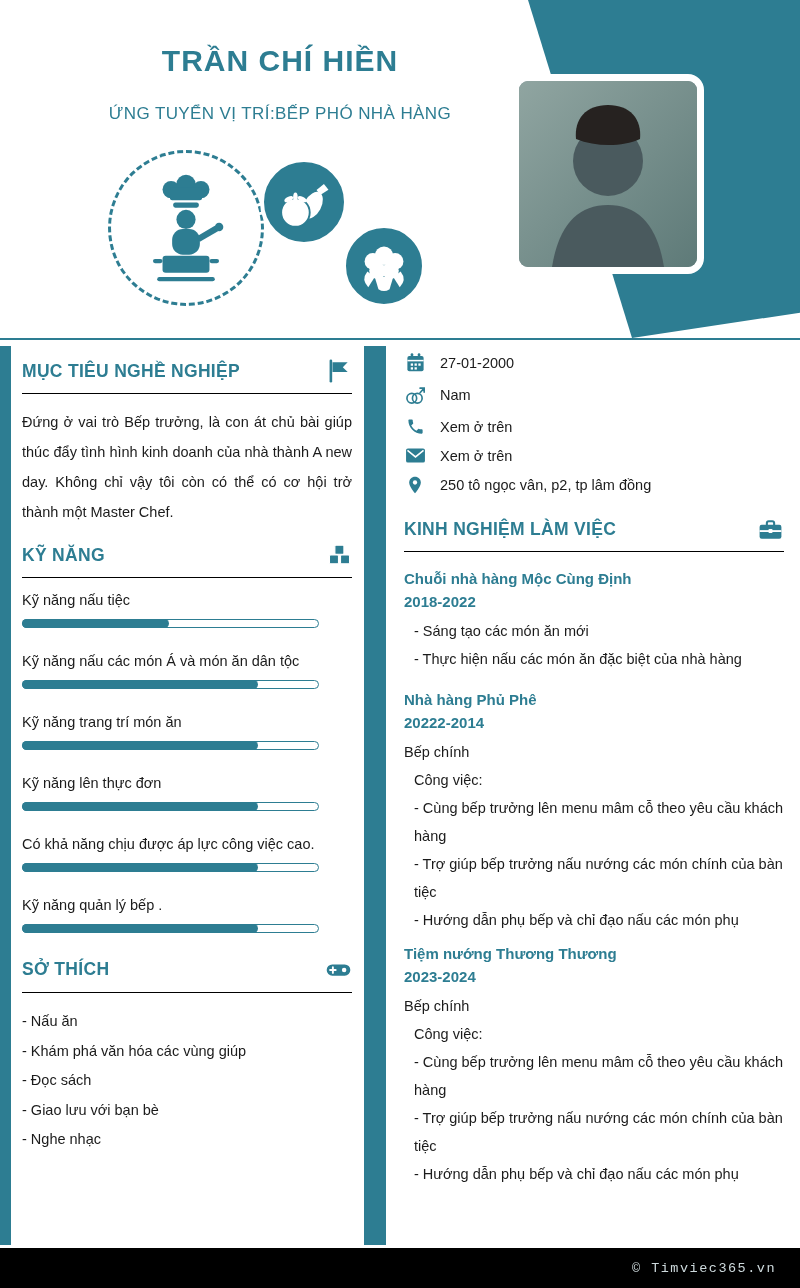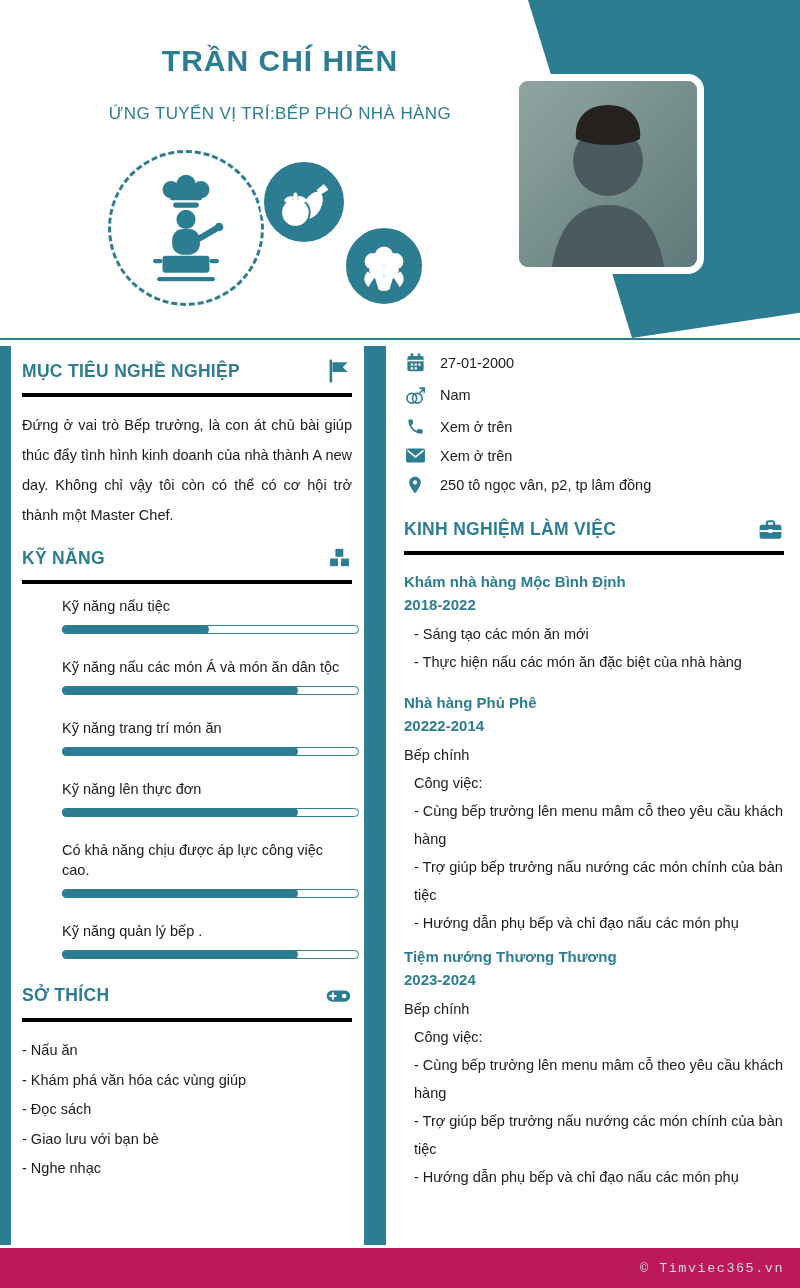--- a/index.html
+++ b/index.html
@@ -21,44 +21,44 @@
     display:flex; align-items:center; justify-content:center; z-index:2; }
   .veg-circle { position:absolute; border-radius:50%; background:#2d7d92; border:4px solid #fff;
     display:flex; align-items:center; justify-content:center; z-index:2; }
   .veg1 { left:260px; top:158px; width:88px; height:88px; }
   .veg2 { left:342px; top:224px; width:84px; height:84px; }
   .left-strip { position:absolute; left:0; top:346px; width:11px; height:899px; background:#2d7d92; }
   .mid-bar { position:absolute; left:364px; top:346px; width:22px; height:899px; background:#2d7d92; }
   .left-col { position:absolute; left:22px; top:358px; width:330px; }
   .right-col { position:absolute; left:404px; top:352px; width:380px; }
   .sec-head { display:flex; justify-content:space-between; align-items:center;
-    border-bottom:4px solid #000000; padding-bottom:9px; }
+    border-bottom:1px solid #000000; padding-bottom:9px; }
   .sec-title { font-size:17.5px; font-weight:bold; color:#2d7d92; letter-spacing:.3px; }
   .objective-text { margin-top:13px; font-size:14.5px; line-height:30px; text-align:justify; }
   .sec-skills { margin-top:16px; }
-  .skills-list { margin-top:12px;margin-left:40px; }
+  .skills-list { margin-top:12px; }
   .skill { margin-bottom:23px; }
   .skill-label { font-size:14.5px; line-height:20px; margin-bottom:9px; }
   .track { height:9px; border:1.5px solid #2d7d92; border-radius:6px; position:relative;
     background:#fff; width:297px; }
   .fill { position:absolute; left:-1.5px; top:-1.5px; height:9px; background:#2d7d92; border-radius:6px; }
   .sec-hobbies { margin-top:20px; }
   .hobby-list { margin-top:14px; font-size:14.5px; line-height:29.5px; }
   .info-row { display:flex; align-items:center; margin-bottom:11px; }
   .info-icon { flex:0 0 22px; width:22px; display:flex; justify-content:center; margin-right:14px; }
   .info-text { font-size:14.5px; }
   .sec-exp { margin-top:22px; }
   .entry { margin-top:15px; }
   .entry-company { font-size:15px; font-weight:bold; color:#2d7d92; line-height:23px; }
   .entry-body { margin-top:4px; }
   .entry-line { font-size:14.5px; line-height:28px; }
   .entry-sub { padding-left:10px; }
   .entry-bullet { font-size:14.5px; line-height:28px; padding-left:10px; }
-  .footer { position:absolute; left:0; top:1248px; width:800px; height:40px; background:#be185d;
-    display:flex; align-items:center; justify-content:flex-end; padding-right:16px; }
+  .footer { position:absolute; left:0; top:1248px; width:800px; height:40px; background:#000000;
+    display:flex; align-items:center; justify-content:flex-end; padding-right:24px; }
   .footer span { font-family:"Liberation Mono", monospace; font-size:13.5px;
     color:#cdd9dc; letter-spacing:1.5px; }
   svg { display:block; }
 </style>
 </head>
 <body>
 
 <div class="page">
 
   <div class="top-shape"></div>
@@ -284,21 +284,21 @@
           <svg viewBox="0 0 26 24" width="27" height="25">
             <path d="M9.5 8 V5.8 C9.5 4.8 10.3 4 11.3 4 h3.4 c1 0 1.8.8 1.8 1.8 V8" stroke="#2d7d92" stroke-width="2" fill="none"></path>
             <rect x="2.5" y="7.5" width="21" height="13.5" rx="2" fill="#2d7d92"></rect>
             <rect x="2.5" y="12.6" width="21" height="1.8" fill="#fff"></rect>
             <rect x="11" y="11.6" width="4" height="3.8" rx="1" fill="#fff"></rect>
           </svg>
         </span>
       </div>
 
       <div class="entry">
-        <div class="entry-company">Khám nhà hàng Mộc Bình Định</div>
+        <div class="entry-company">Chuỗi nhà hàng Mộc Cùng Định</div>
         <div class="entry-company">2018-2022</div>
         <div class="entry-body">
           <div class="entry-bullet">- Sáng tạo các món ăn mới</div>
           <div class="entry-bullet">- Thực hiện nấu các món ăn đặc biệt của nhà hàng</div>
         </div>
       </div>
 
       <div class="entry">
         <div class="entry-company">Nhà hàng Phủ Phê</div>
         <div class="entry-company">20222-2014</div>

